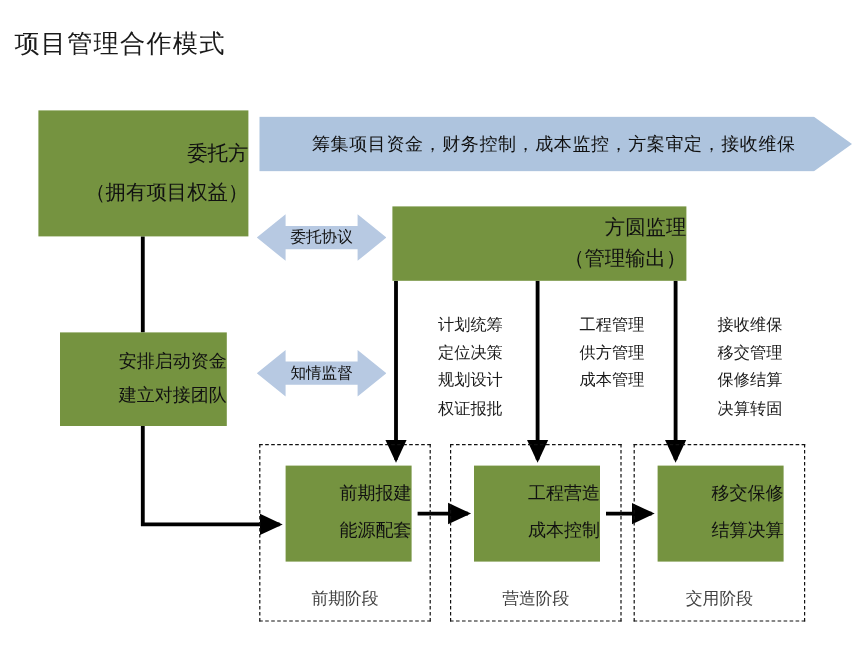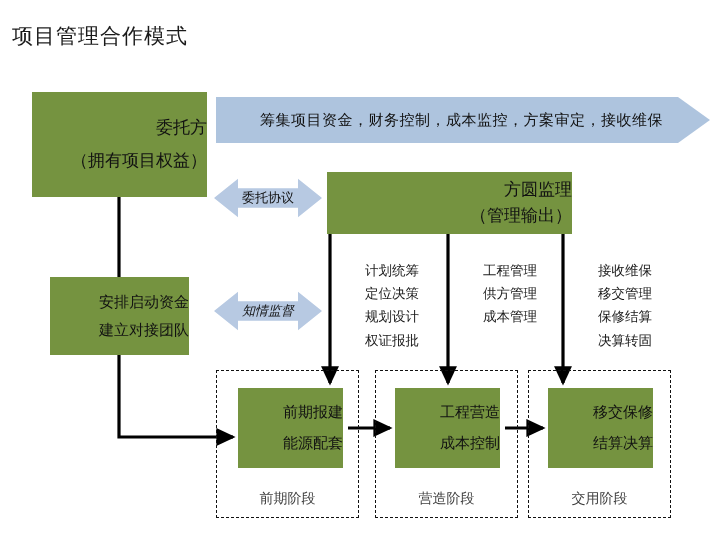--- a/index.html
+++ b/index.html
@@ -100,21 +100,21 @@
     position: absolute;
     inset: 0;
     display: flex;
     align-items: center;
     justify-content: center;
     font-size: 13px;
     color: #111111;
     white-space: nowrap;
   }
   #arrow-entrust  { left: 214px; top: 176px; }
-  #arrow-oversee  { left: 214px; top: 289px; font-style: italic; }
+  #arrow-oversee  { left: 214px; top: 289px; }
 
   
   .task-col {
     font-size: 13.5px;
     line-height: 1.72;
     color: #1a1a1a;
     text-align: center;
     white-space: nowrap;
   }
   #task-col-1 { left: 352px; top: 259px; width: 80px; }

